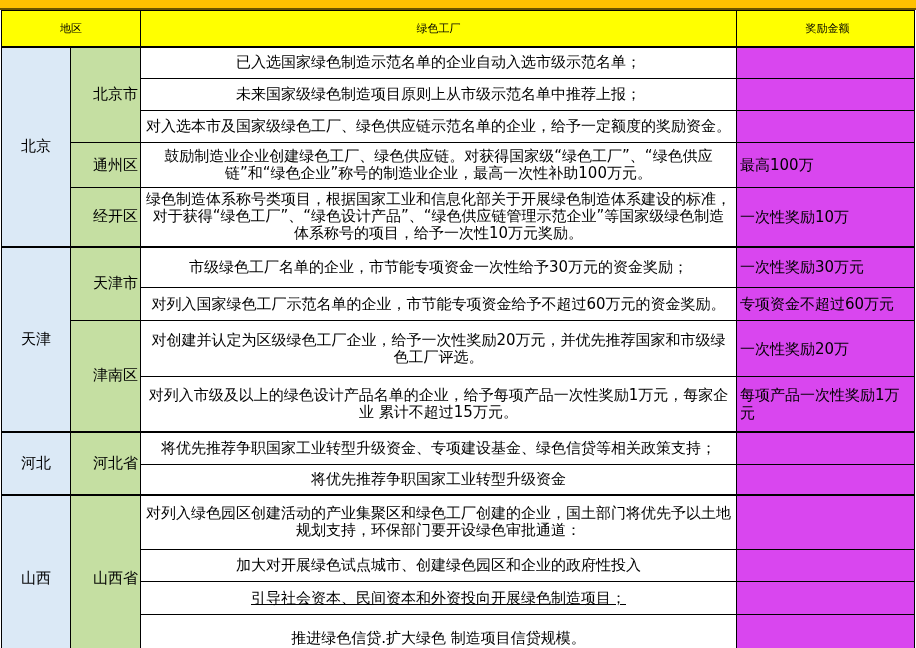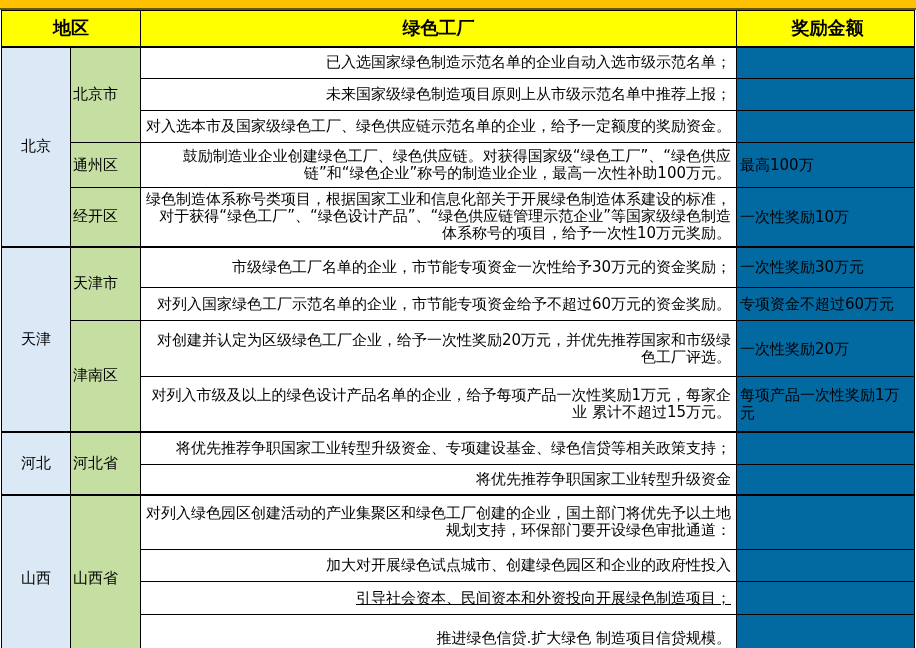--- a/index.html
+++ b/index.html
@@ -14,27 +14,27 @@
   body{
     width:916px;height:648px;overflow:hidden;background:#fff;color:#000;
     font-family:"DejaVu Sans","Liberation Sans",sans-serif;
   }
   .top-strip{height:8px;background:var(--strip-bg);border-bottom:2px solid var(--strip-border);}
   table.policy-table{
     border-collapse:collapse;table-layout:fixed;width:913px;margin-left:1px;
   }
   th,td{border:1px solid var(--line);overflow:hidden;vertical-align:middle;}
   thead tr{height:36px;}
-  th{background:var(--header-bg);font-weight:bold;font-size:18px;padding:0;}
+  th{background:var(--header-bg);font-weight:normal;font-size:11px;padding:0;}
   th.h-center{text-align:center;}
   th.h-left{text-align:center;padding-left:4px;}
   td.region{background:var(--region-bg);text-align:center;font-size:15px;padding:0 2px;}
-  td.subregion{background:var(--subregion-bg);text-align:left;font-size:15px;padding:0 2px;}
-  td.policy{font-size:15px;line-height:17px;text-align:right;padding:2px 5px;background:#fff;}
-  td.amount{font-size:15px;line-height:18px;text-align:left;padding:2px 3px;background:#0369a1;}
+  td.subregion{background:var(--subregion-bg);text-align:right;font-size:15px;padding:0 2px;}
+  td.policy{font-size:15px;line-height:17px;text-align:center;padding:2px 5px;background:#fff;}
+  td.amount{font-size:15px;line-height:18px;text-align:left;padding:2px 3px;background:#d946ef;}
   tr.group-start > td{border-top:2px solid var(--line);}
 </style>
 </head>
 <body>
 
 <div class="top-strip"></div>
 
 <table class="policy-table">
   <colgroup>
     <col style="width:69px">

